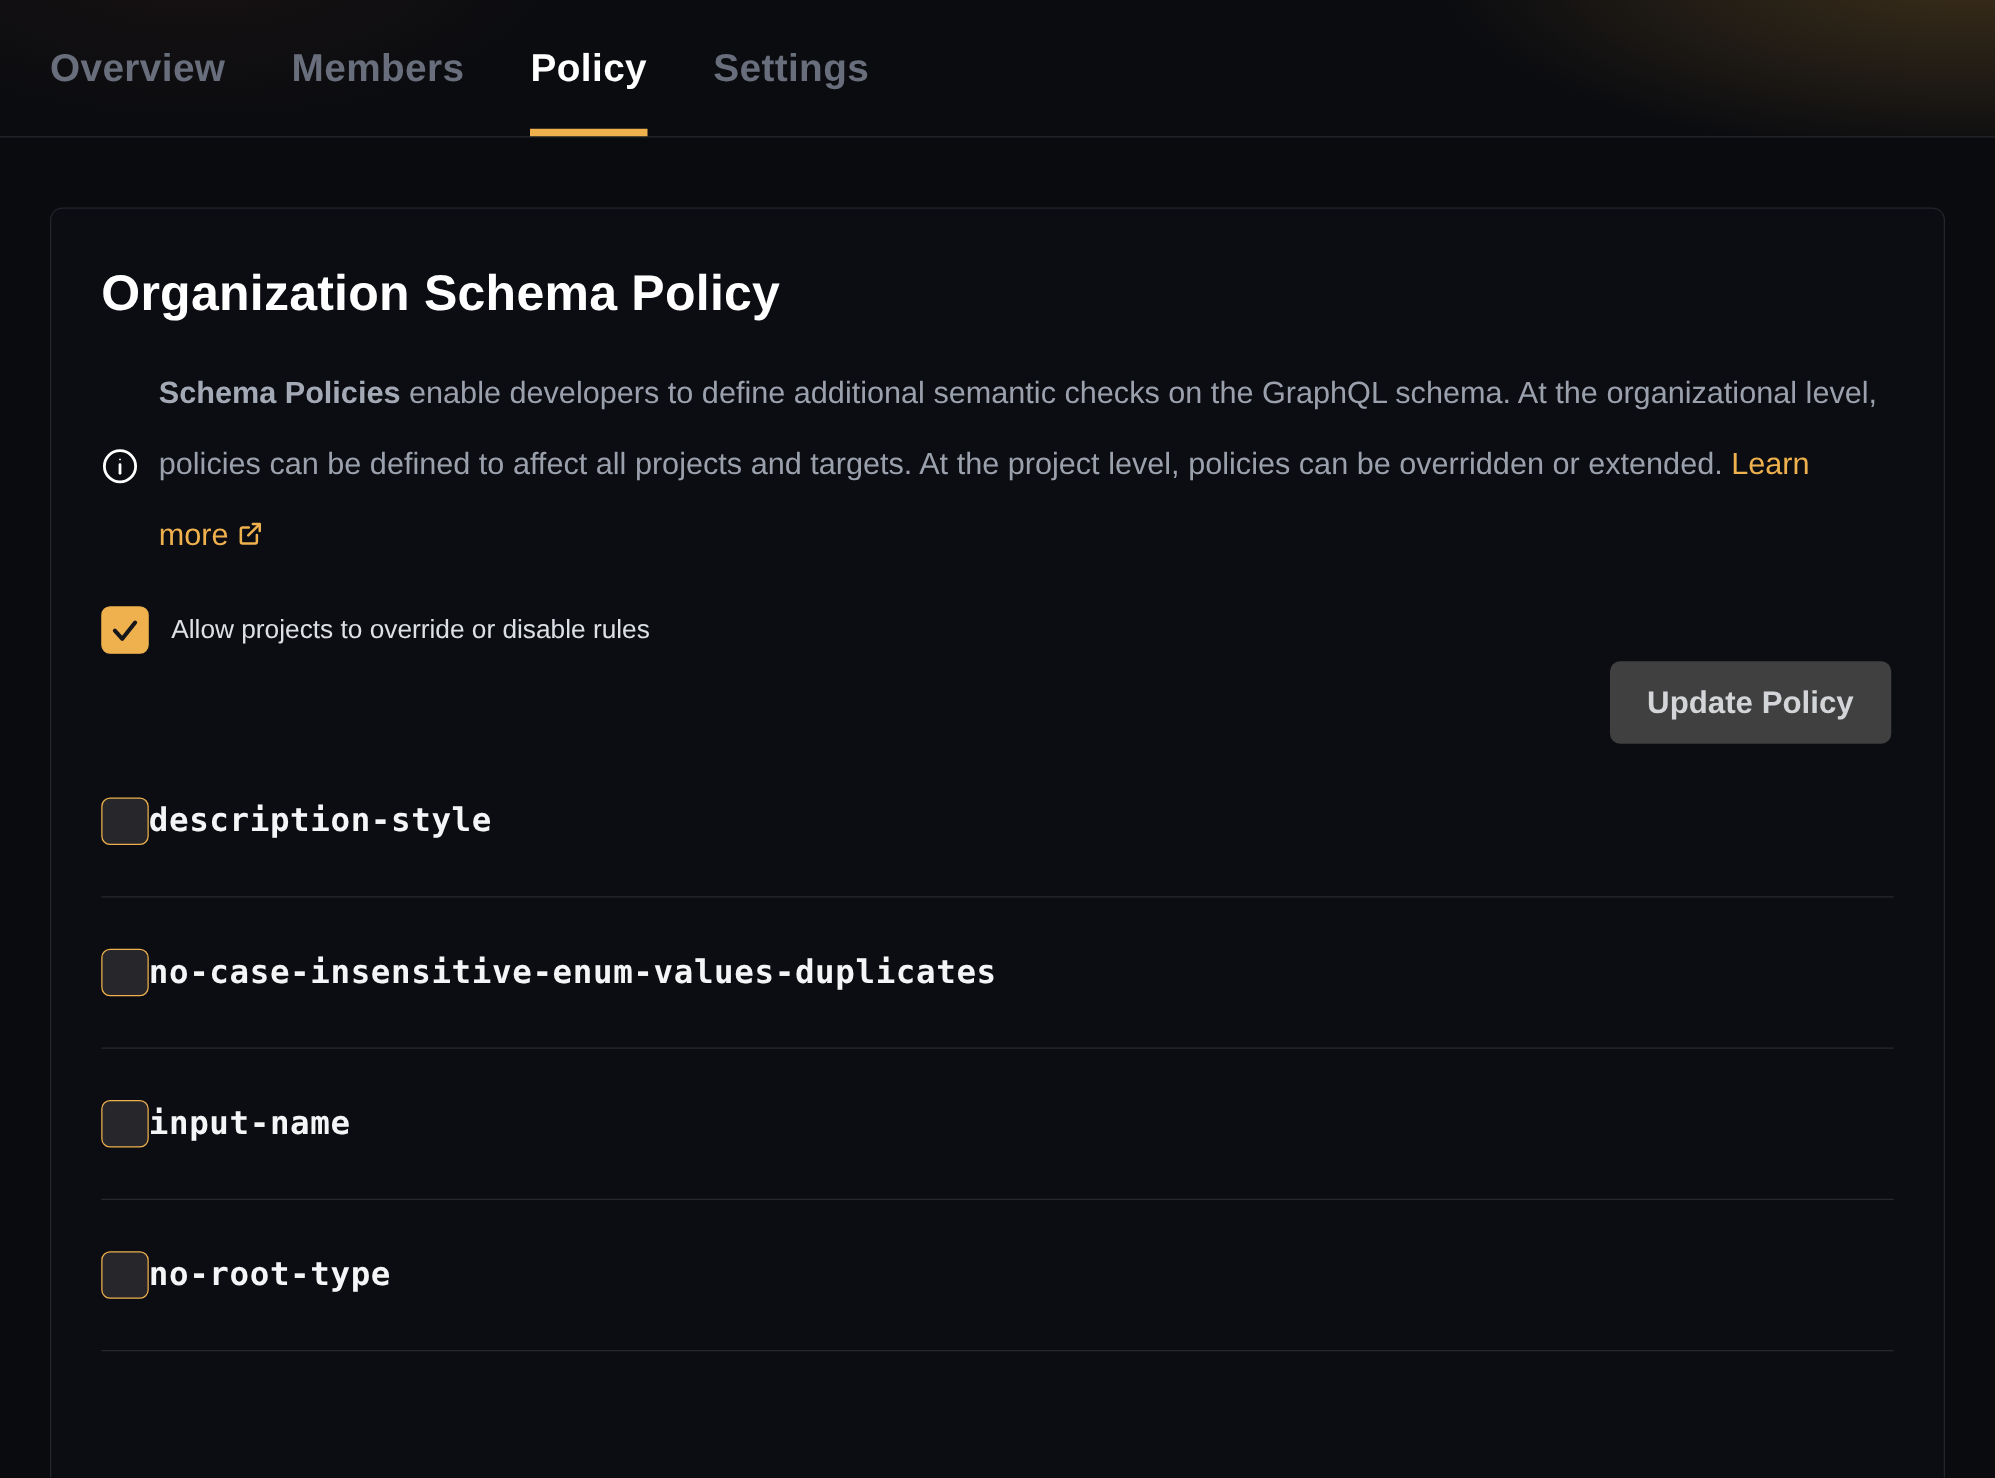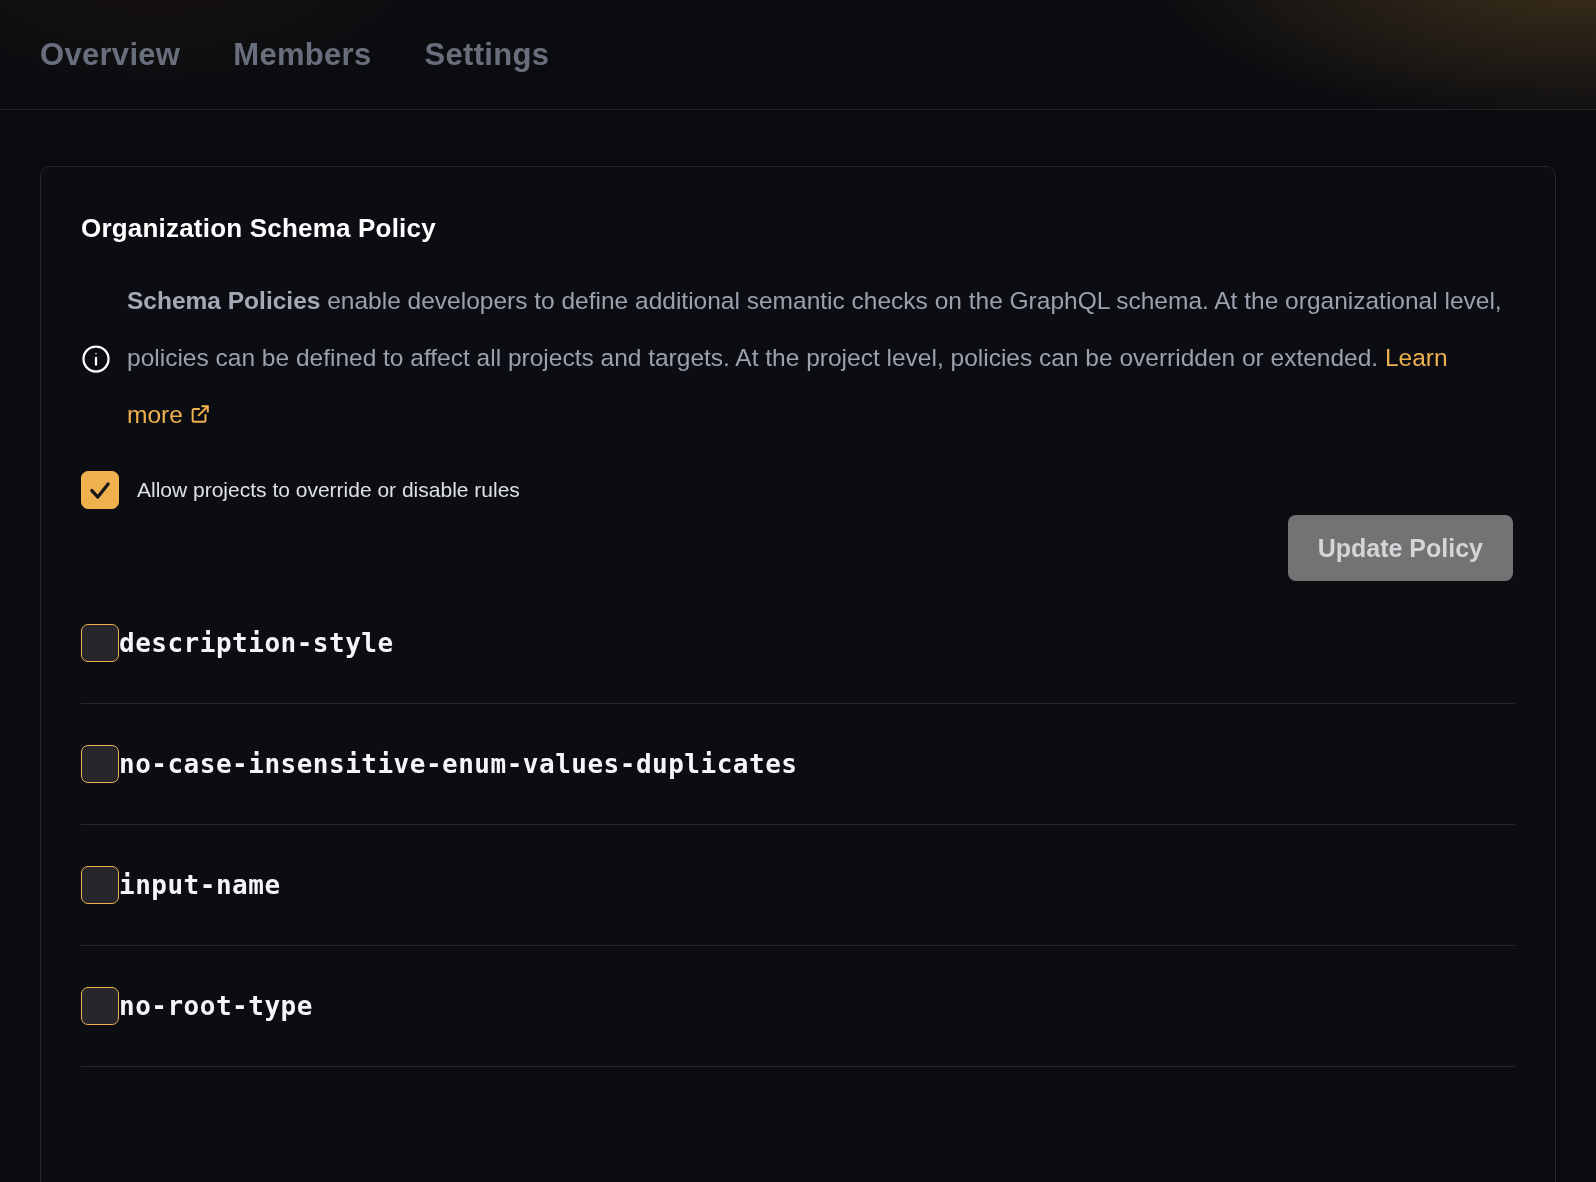--- a/index.html
+++ b/index.html
@@ -46,21 +46,21 @@
   
   .card {
     margin:56px 40px 0 40px;
     border:1px solid #23262c;
     border-radius:10px;
     background:#0c0d12;
     padding:46px 40px 0 40px;
     min-height:1100px;
   }
   .card h1 {
-    font-size:26px;
+    font-size:40px;
     font-weight:700;
     color:#ffffff;
     letter-spacing:0.2px;
   }
 
   .info-row {
     display:flex;
     align-items:center;
     gap:16px;
     margin-top:28px;
@@ -116,21 +116,21 @@
   }
 
   .btn-row {
     display:flex;
     justify-content:flex-end;
     margin-top:6px;
     padding-right:2px;
   }
   .update-btn {
     border:none;
-    background:#737373;
+    background:#404040;
     color:#d3d5d8;
     font-family:"Liberation Sans", sans-serif;
     font-size:25px;
     font-weight:700;
     height:66px;
     padding:0 30px;
     border-radius:8px;
     cursor:pointer;
   }
 
@@ -149,20 +149,21 @@
     color:#f4f5f6;
     letter-spacing:0.5px;
   }
 </style>
 </head>
 <body>
 
 <header class="tabbar">
   <div class="tab">Overview</div>
   <div class="tab">Members</div>
+  <div class="tab active">Policy</div>
   <div class="tab">Settings</div>
 </header>
 
 <main>
   <section class="card">
 
     <h1>Organization Schema Policy</h1>
 
     <div class="info-row">
       <span class="info-icon">

